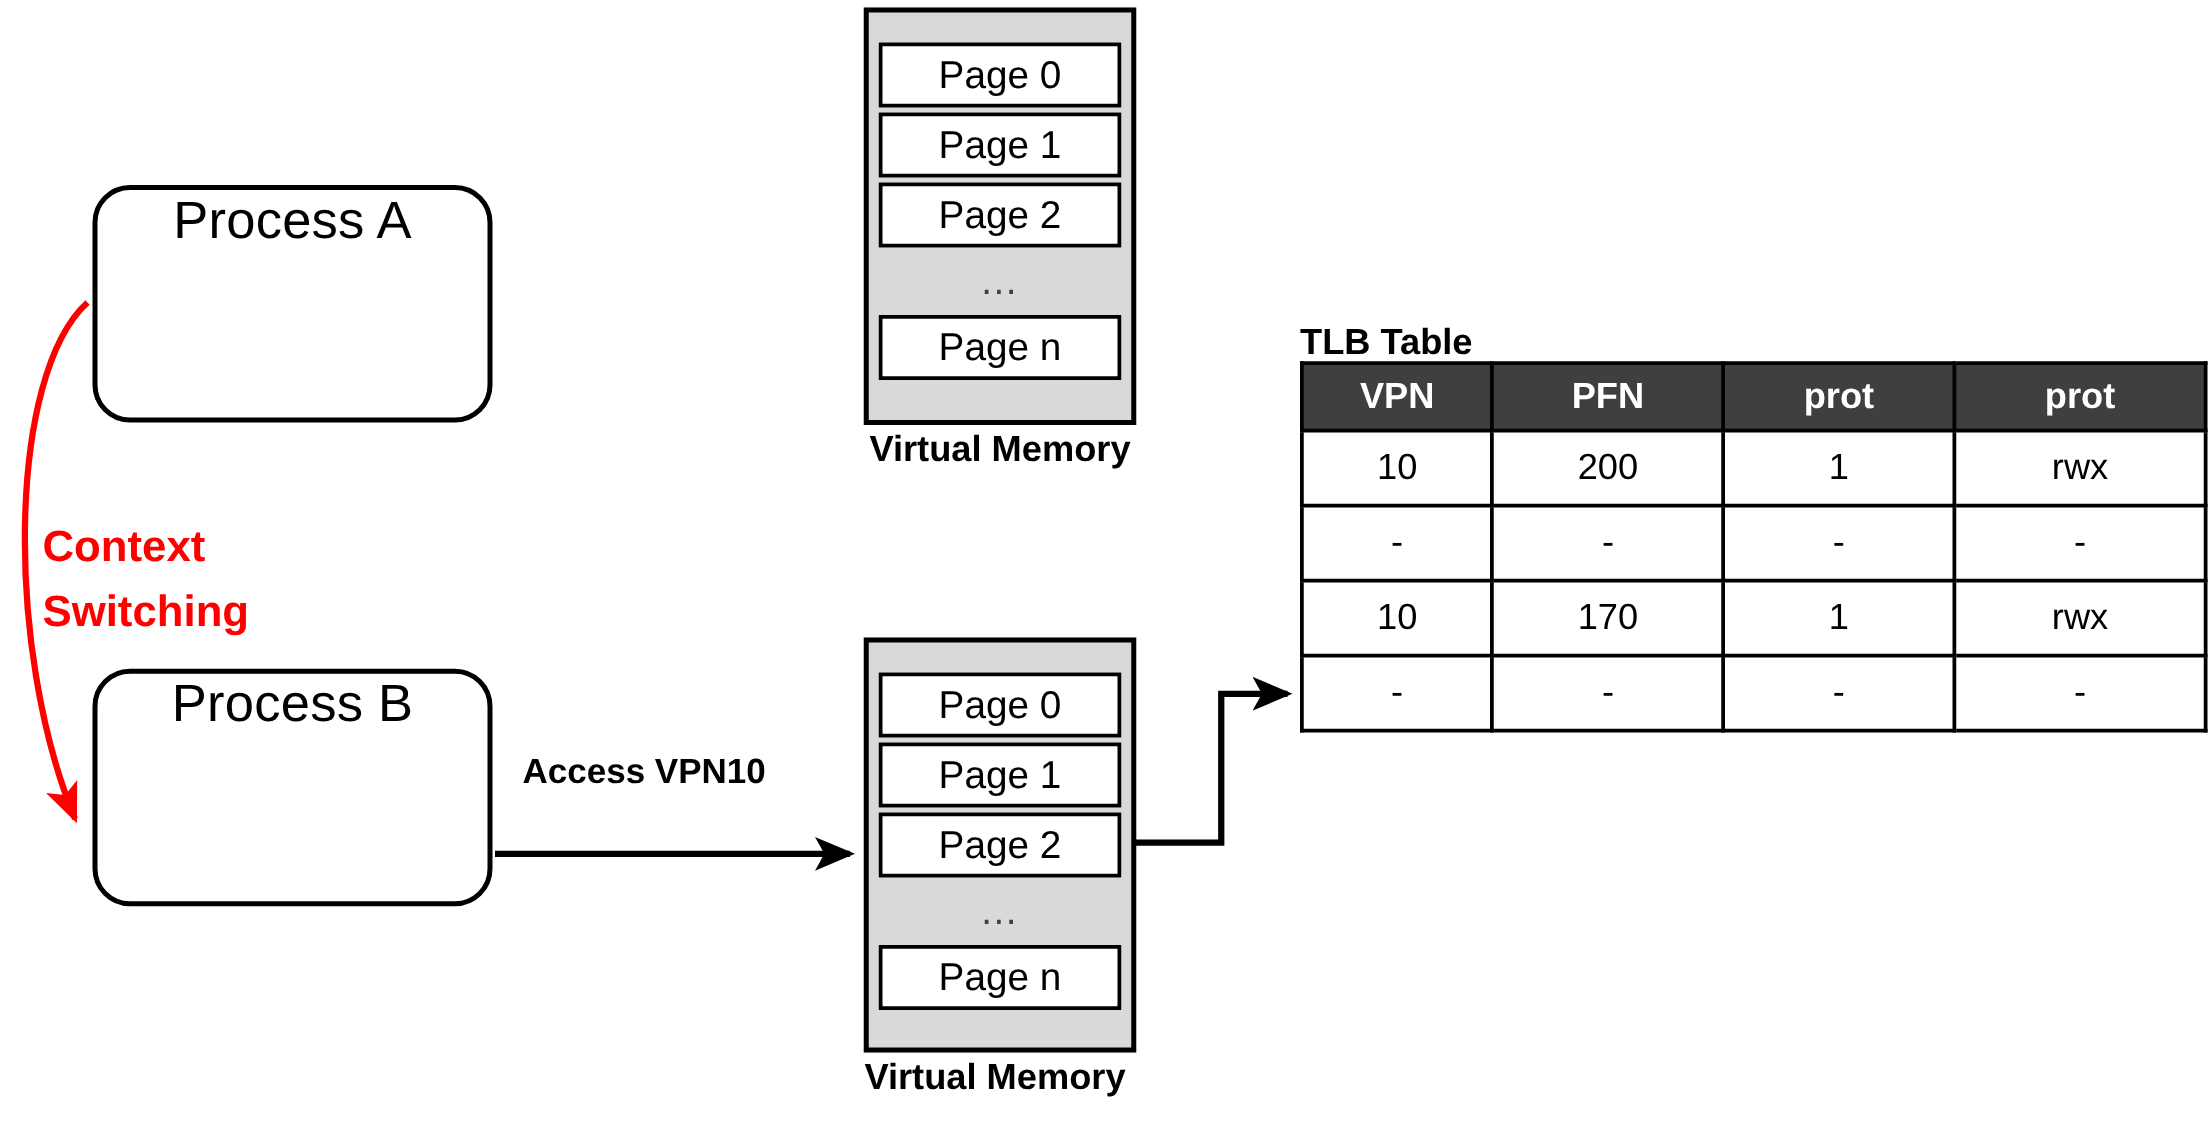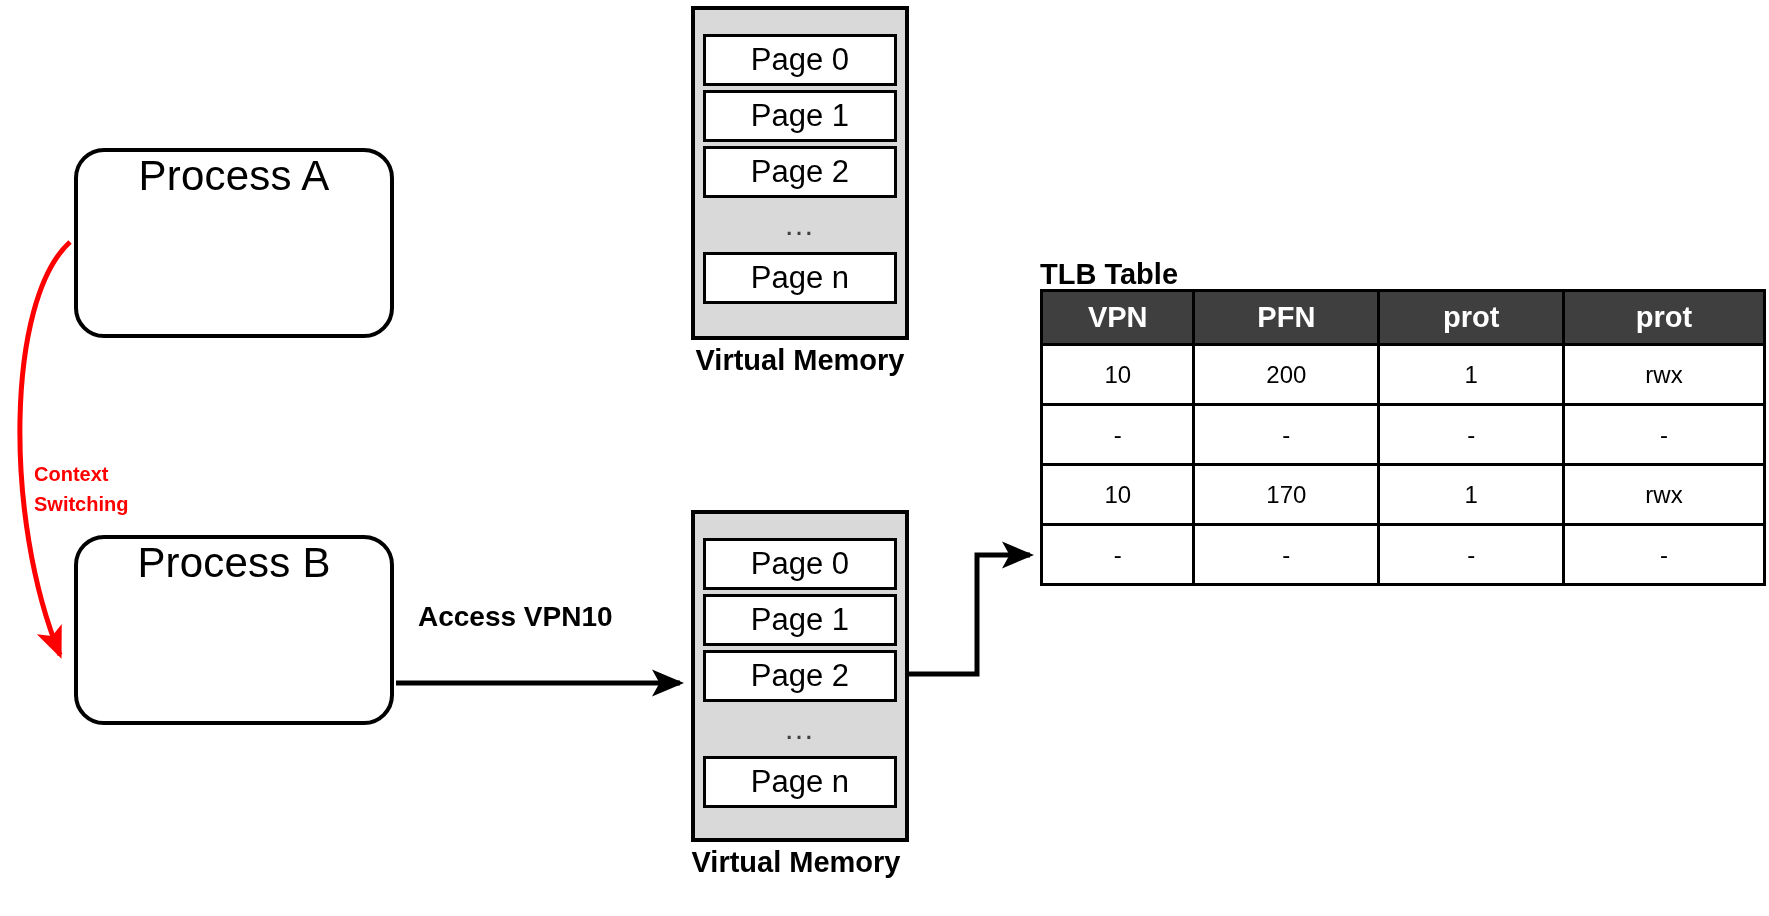--- a/index.html
+++ b/index.html
@@ -95,26 +95,25 @@
     font-weight: bold;
     color: #000000;
     white-space: nowrap;
   }
   #access-label       { left: 418px; top: 601px; }
   #insert-label       { left: 975px; top: 684px; }
   #tlb-title          { left: 1040px; top: 258px; font-size: 29px; }
 
   .ctx-label {
     position: absolute;
-    font-size: 20px;
+    font-size: 35px;
     font-weight: bold;
     color: #FF0000;
     line-height: 1.48;
     white-space: nowrap;
-    margin-top: 48px;
   }
   #ctx-switching { left: 34px; top: 412px; }
 
   
   #tlb-table {
     position: absolute;
     left: 1040px;
     top: 289px;
     width: 726px;
     border-collapse: collapse;
@@ -129,21 +128,21 @@
     background: #3f3f3f;
     color: #ffffff;
     font-size: 29px;
     font-weight: bold;
     height: 54px;
     padding: 0;
   }
   #tlb-table td {
     background: #ffffff;
     color: #000000;
-    font-size: 24px;
+    font-size: 29px;
     font-weight: 400;
     height: 60px;
     padding: 0;
   }
   #tlb-table col.c0 { width: 132px; }
   #tlb-table col.c1 { width: 160px; }
   #tlb-table col.c2 { width: 160px; }
   #tlb-table col.c3 { width: 174px; }
 
   

